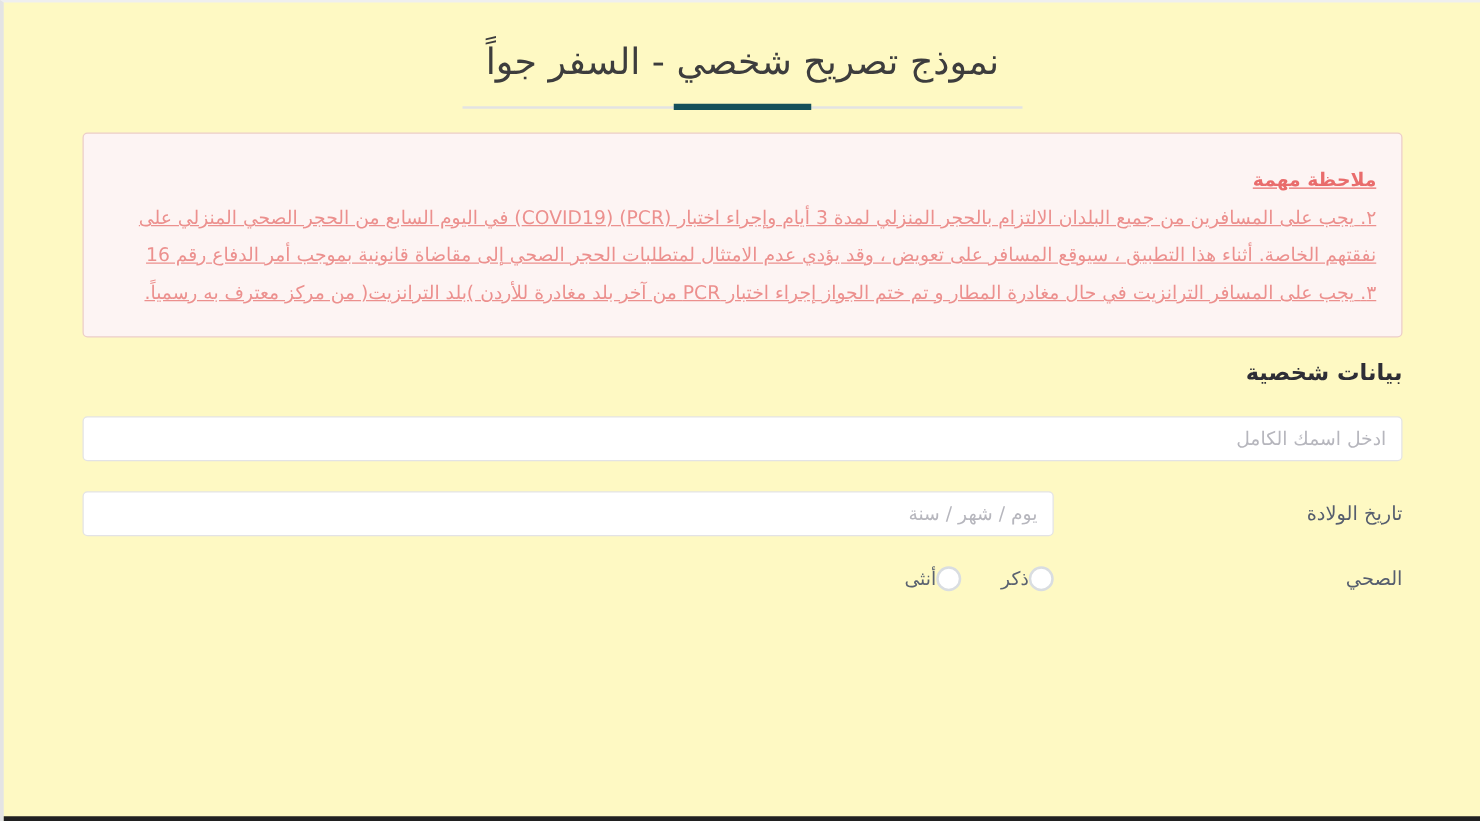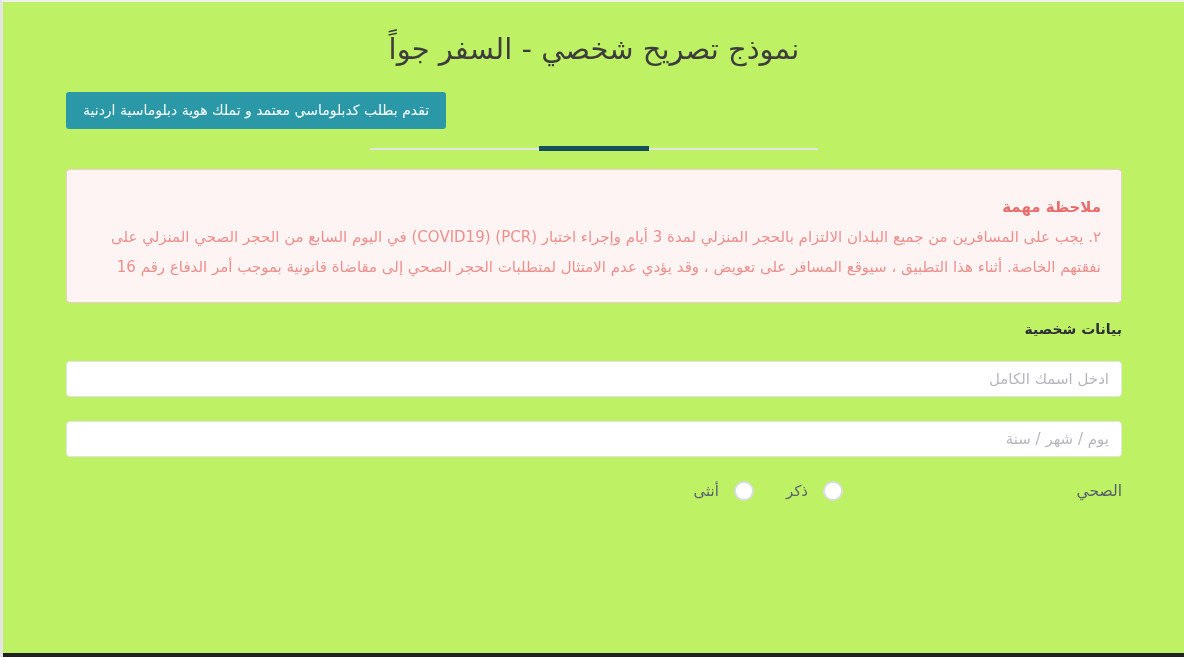--- a/index.html
+++ b/index.html
@@ -6,21 +6,21 @@
   html,body { margin:0; padding:0; }
   body {
     width:1184px; height:657px; overflow:hidden; position:relative;
     background:#ffffff;
     font-family:"DejaVu Sans", sans-serif;
   }
   .card {
     position:absolute; inset:0;
     border-top:2px solid #efefef;
     border-left:3px solid #e4e4e4;
-    background:#bef264;
+    background:#fef9c3;
   }
   .bottom-bar { position:absolute; left:0; right:0; bottom:0; height:4px; background:#202020; }
 
   .content { direction:rtl; padding:0 62px 0 63px; }
 
   .page-title {
     text-align:center; font-size:29px; font-weight:500; color:#3d3d3d;
     margin:30px 0 0 0;
   }
 
@@ -36,82 +36,84 @@
   .tabs .indicator {
     position:absolute; top:0; left:50%; transform:translateX(-50%);
     width:110px; height:5px; background:#15505a;
   }
 
   .notice {
     margin-top:18px; background:#fdf4f3; border:1px solid #eccdc9;
     border-radius:4px; padding:22px 20px 18px 20px;
   }
   .notice-title { color:#e96c6c; font-weight:bold; font-size:15px; margin:0 0 26px 0; text-align:right; }
-  .notice p { margin:0; font-size:15px; text-align:right; line-height:30px; }
+  .notice p { margin:0; font-size:15px; text-align:right; line-height:30px;text-decoration:underline; }
   .n-item { margin-bottom:24px; }
   .n-item:last-child { margin-bottom:2px; }
   .n-link { color:#e64848; font-weight:bold; }
   .n-link .txt { text-decoration:underline; cursor:pointer; }
   .n-plain { color:#ec908e; }
 
-  .section-title { font-size:14px; font-weight:bold; color:#2e2e36; margin:18px 0 0 0; text-align:right; }
+  .section-title { font-size:18px; font-weight:bold; color:#2e2e36; margin:18px 0 0 0; text-align:right; }
 
   .form-row { display:flex; align-items:center; margin-top:24px; }
   .form-row .flabel { width:279px; text-align:right; color:#565e6e; font-size:15.5px; }
   .form-row .control { flex:1; }
   .text-input {
     width:100%; height:36px; border:1px solid #e3e3e6; border-radius:4px;
     padding:0 12px; font-size:15px; font-family:inherit; color:#333; background:#fff;
     direction:rtl;
   }
   .text-input::placeholder { color:#b6b6bd; opacity:1; }
 
   .radio-group { display:flex; align-items:center; gap:32px; }
-  .radio-option { display:flex; align-items:center; gap:15px; cursor:pointer; }
+  .radio-option { display:flex; align-items:center; cursor:pointer; }
   .radio-circle { width:20px; height:20px; border-radius:50%; border:2px solid #d9dde1; background:#fff; flex:0 0 auto; }
   .radio-label { color:#5a6270; font-size:15px; }
 </style>
 </head>
 <body>
 
 <div class="card">
   <div class="content">
 
     <h1 class="page-title">نموذج تصريح شخصي - السفر جواً</h1>
 
-    <div class="btn-row">
-      <button class="diplomat-btn">تقدم بطلب كدبلوماسي معتمد و تملك هوية دبلوماسية اردنية</button>
-    </div>
 
     <div class="tabs">
       <div class="track"></div>
       <div class="indicator"></div>
     </div>
 
     <div class="notice">
       <p class="notice-title">ملاحظة مهمة</p>
 
 
       <p class="n-item n-plain">
         <span>٢.</span>
         <span>يجب على المسافرين من جميع البلدان الالتزام بالحجر المنزلي لمدة 3 أيام وإجراء اختبار (PCR) (COVID19) في اليوم السابع من الحجر الصحي المنزلي على نفقتهم الخاصة. أثناء هذا التطبيق ، سيوقع المسافر على تعويض ، وقد يؤدي عدم الامتثال لمتطلبات الحجر الصحي إلى مقاضاة قانونية بموجب أمر الدفاع رقم 16</span>
       </p>
 
+      <p class="n-item n-plain">
+        <span>٣.</span>
+        <span>يجب على المسافر الترانزيت في حال مغادرة المطار و تم ختم الجواز إجراء اختبار PCR من آخر بلد مغادرة للأردن )بلد الترانزيت( من مركز معترف به رسمياً.</span>
+      </p>
 
     </div>
 
     <p class="section-title">بيانات شخصية</p>
 
     <div class="form-row">
       <div class="control">
         <input type="text" class="text-input" placeholder="ادخل اسمك الكامل" style="">
       </div>
     </div>
 
     <div class="form-row">
+      <div class="flabel">تاريخ الولادة</div>
       <div class="control">
         <input type="text" class="text-input" placeholder="يوم / شهر / سنة" style="">
       </div>
     </div>
 
     <div class="form-row">
       <div class="flabel">الصحي</div>
       <div class="control">
         <div class="radio-group">
           <div class="radio-option">

